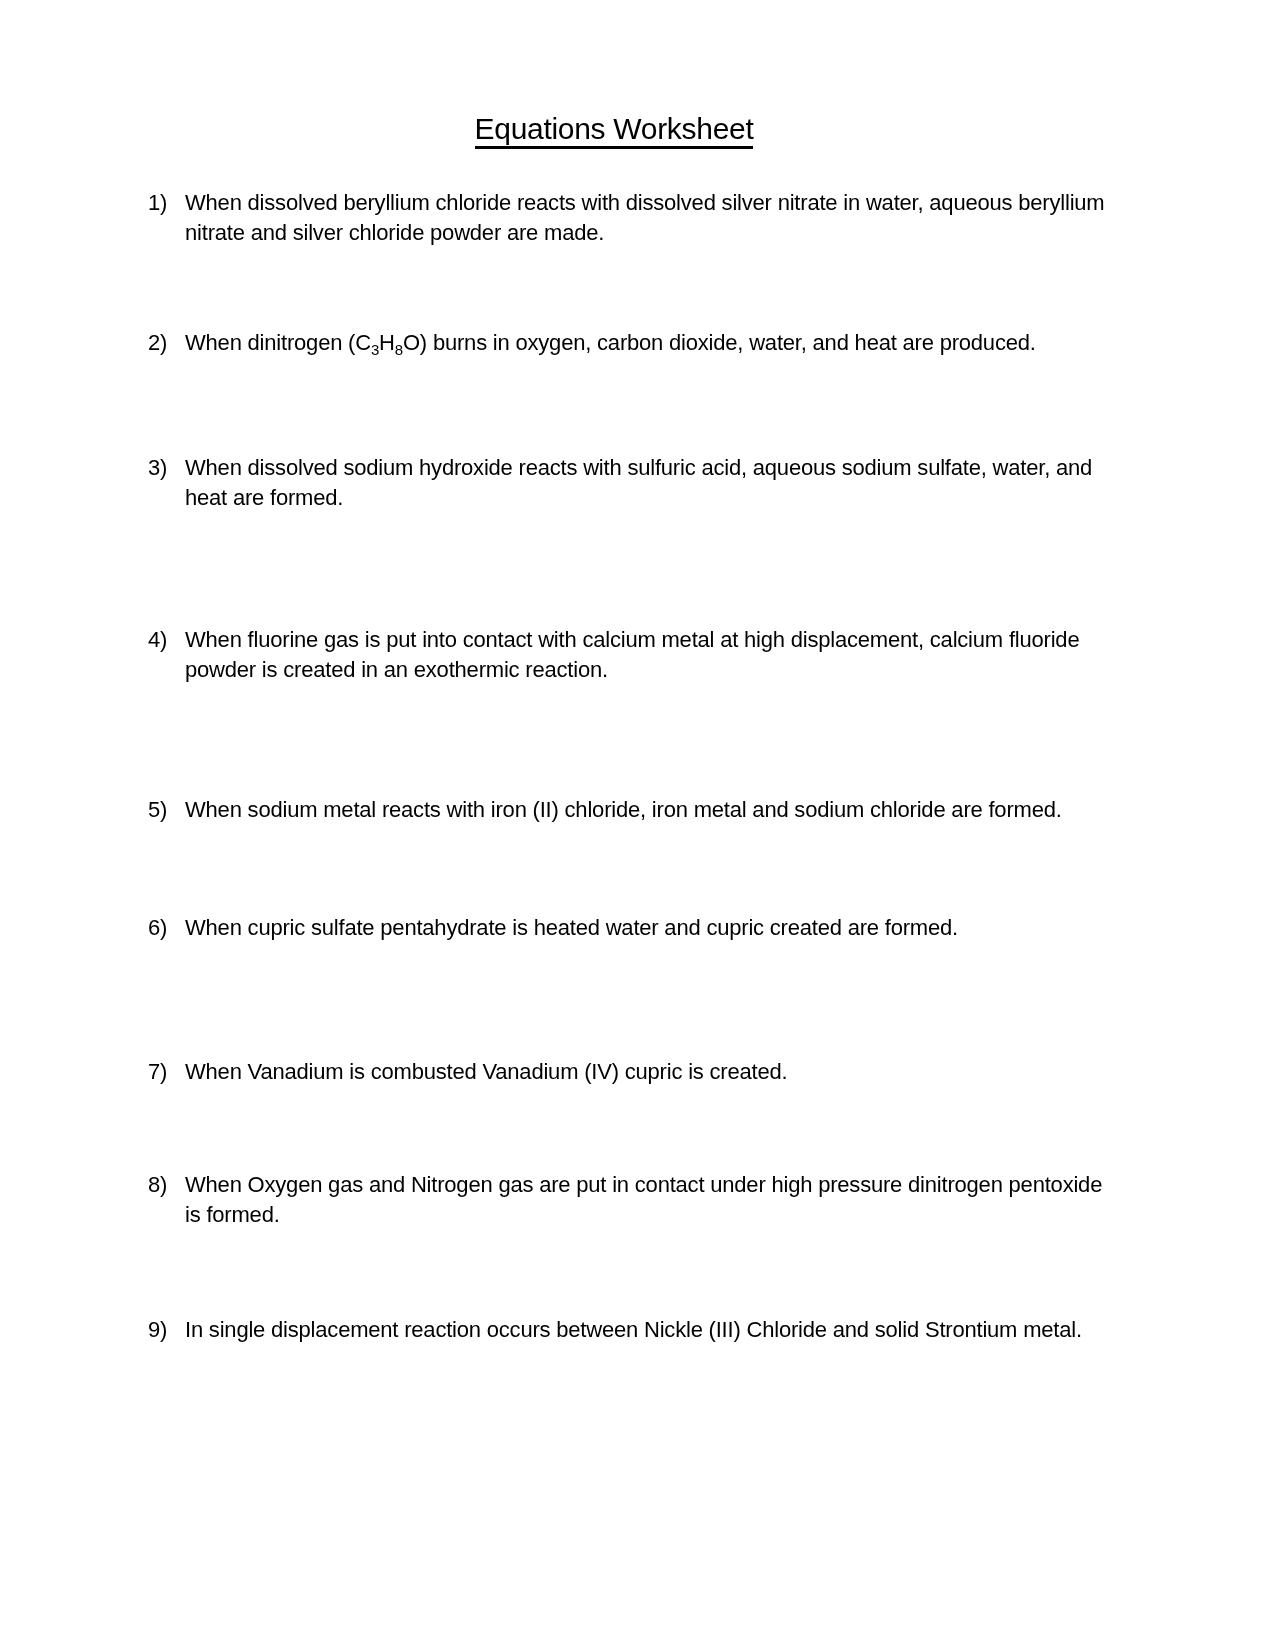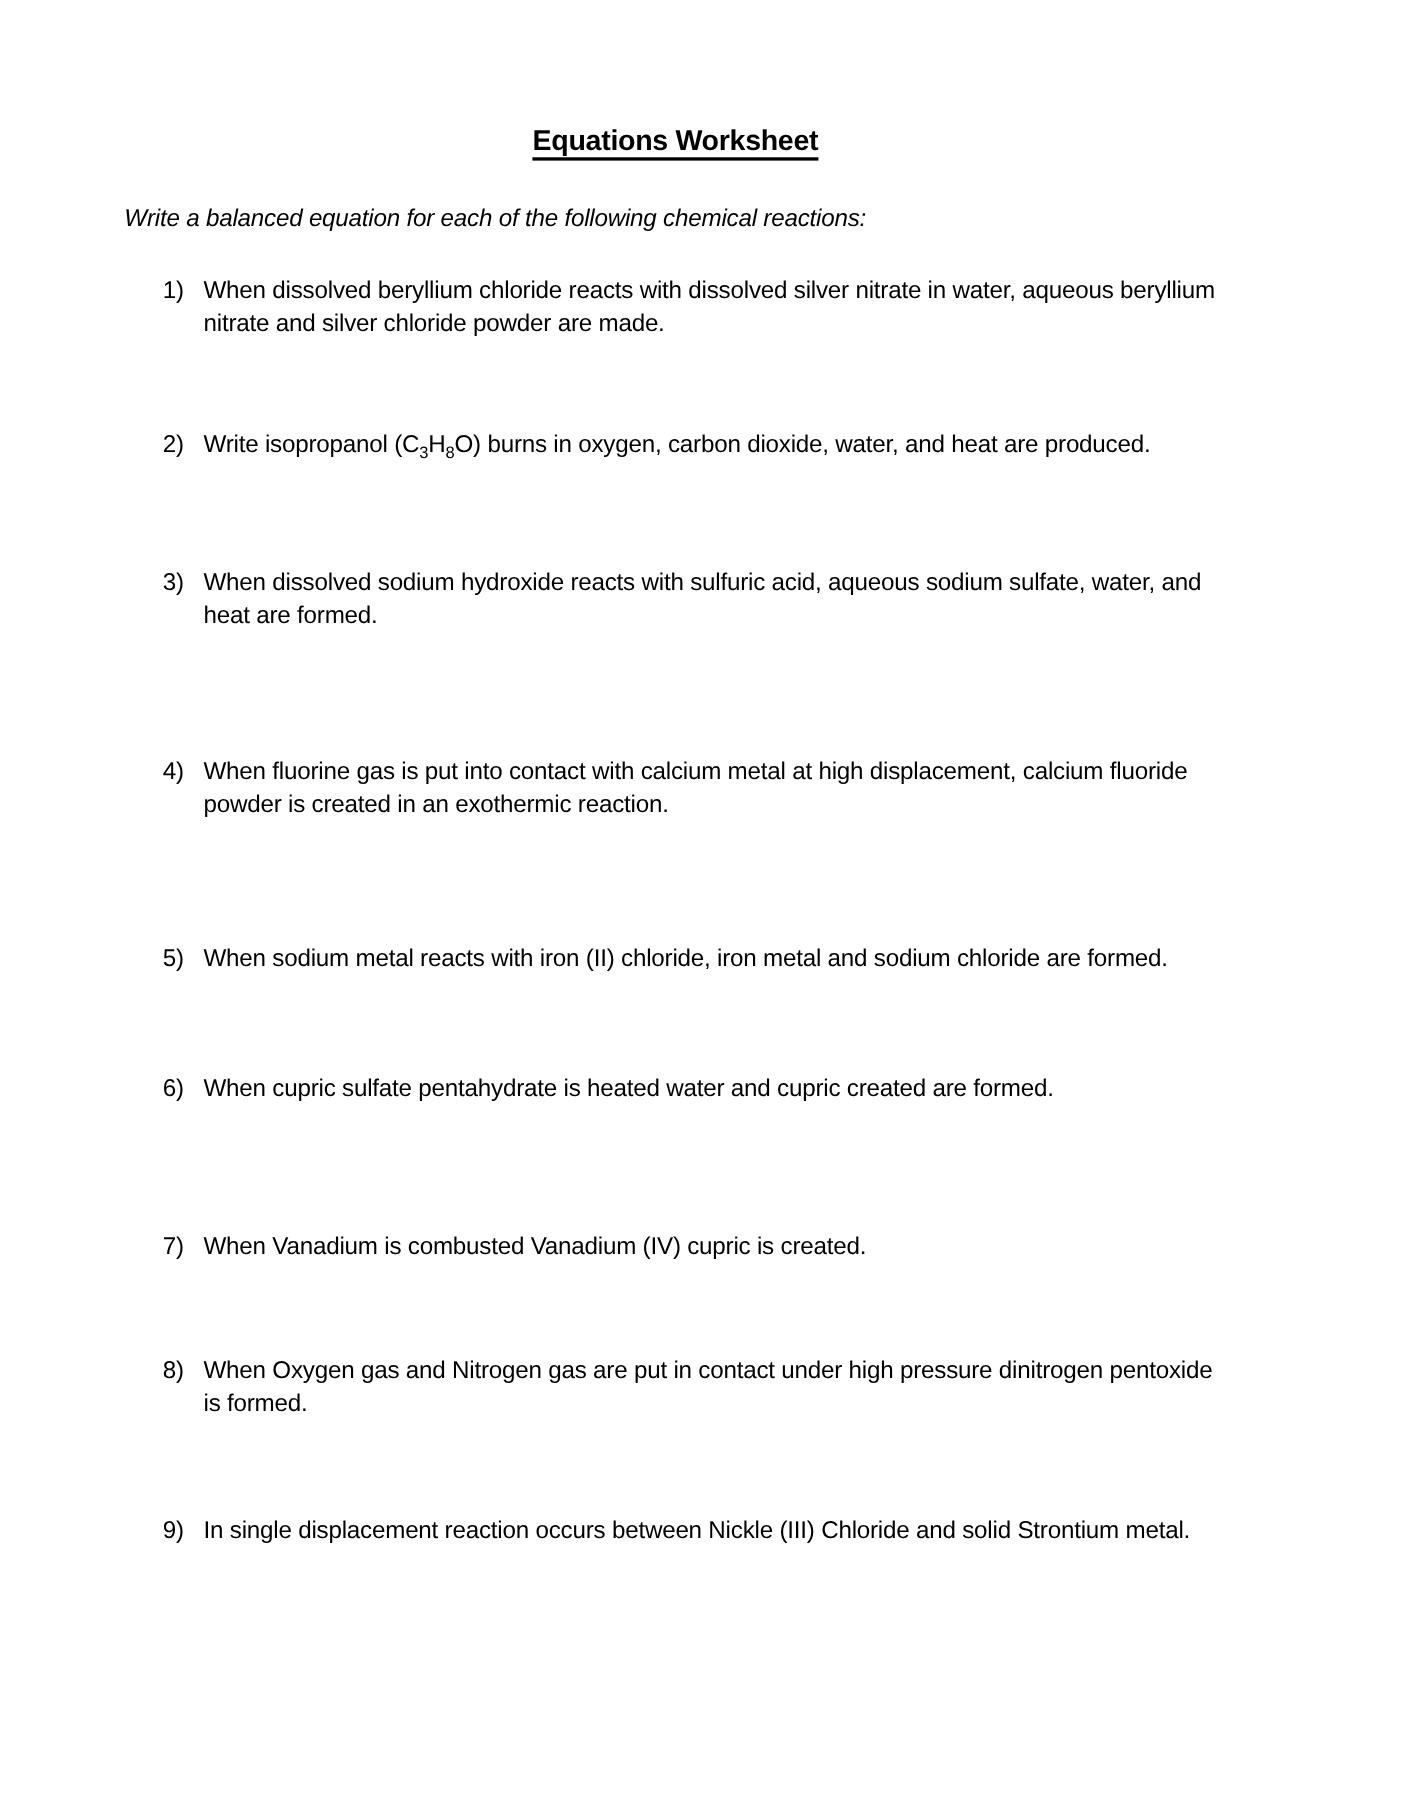--- a/index.html
+++ b/index.html
@@ -13,22 +13,22 @@
     height: 1650px;
     background: #ffffff;
     color: #000000;
     font-family: "Liberation Sans", sans-serif;
     box-sizing: border-box;
     padding: 112px 160px 0 113px;
     overflow: hidden;
   }
   .title {
     text-align: center;
-    font-size: 26px;
-    font-weight: bold;
+    font-size: 30px;
+    font-weight: normal;
     letter-spacing: -0.3px;
     margin: 0 0 42px 0;
   }
   .title .title-text {
     border-bottom: 3px solid #000;
     padding-bottom: 1px;
   }
   .instructions {
     font-style: italic;
     font-size: 22px;
@@ -63,30 +63,29 @@
   .q8 { margin-bottom: 85px; }
   .q9 { margin-bottom: 0; }
 </style>
 </head>
 <body>
 
 <div class="sheet">
 
   <h1 class="title"><span class="title-text">Equations Worksheet</span></h1>
 
-  <p class="instructions">Write a balanced equation for each of the following chemical reactions:</p>
 
   <div class="q q1">
     <span class="qnum">1)</span>
     <span class="qtext">When dissolved beryllium chloride reacts with dissolved silver nitrate in water, aqueous beryllium nitrate and silver chloride powder are made.</span>
   </div>
 
   <div class="q q2">
     <span class="qnum">2)</span>
-    <span class="qtext"><span>Write isopropanol (C</span><sub>3</sub><span>H</span><sub>8</sub><span>O) burns in oxygen, carbon dioxide, water, and heat are produced.</span></span>
+    <span class="qtext"><span>When dinitrogen (C</span><sub>3</sub><span>H</span><sub>8</sub><span>O) burns in oxygen, carbon dioxide, water, and heat are produced.</span></span>
   </div>
 
   <div class="q q3">
     <span class="qnum">3)</span>
     <span class="qtext">When dissolved sodium hydroxide reacts with sulfuric acid, aqueous sodium sulfate, water, and heat are formed.</span>
   </div>
 
   <div class="q q4">
     <span class="qnum">4)</span>
     <span class="qtext">When fluorine gas is put into contact with calcium metal at high displacement, calcium fluoride powder is created in an exothermic reaction.</span>

